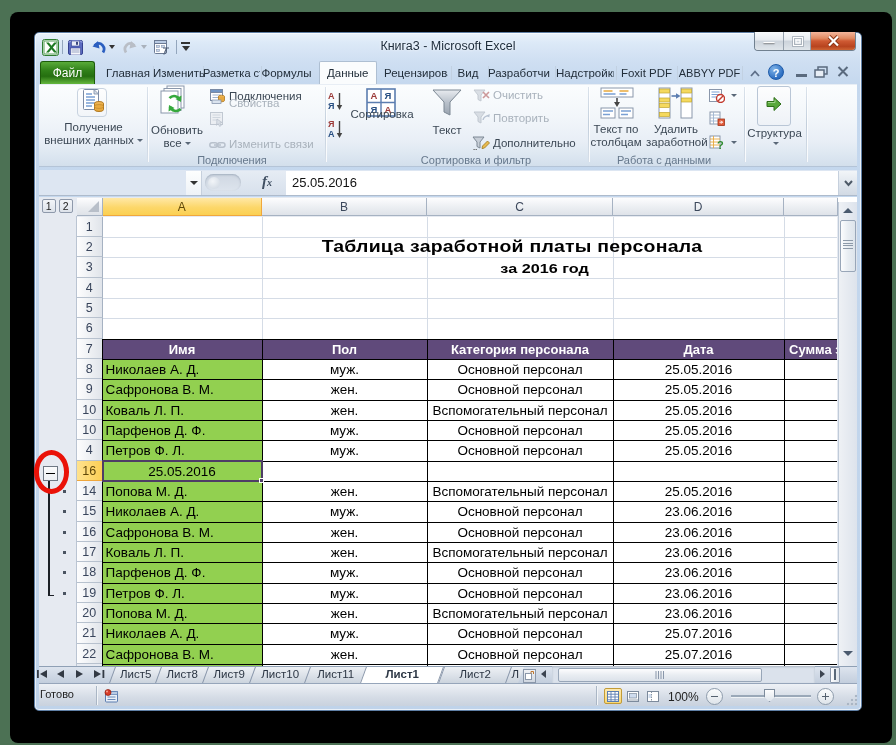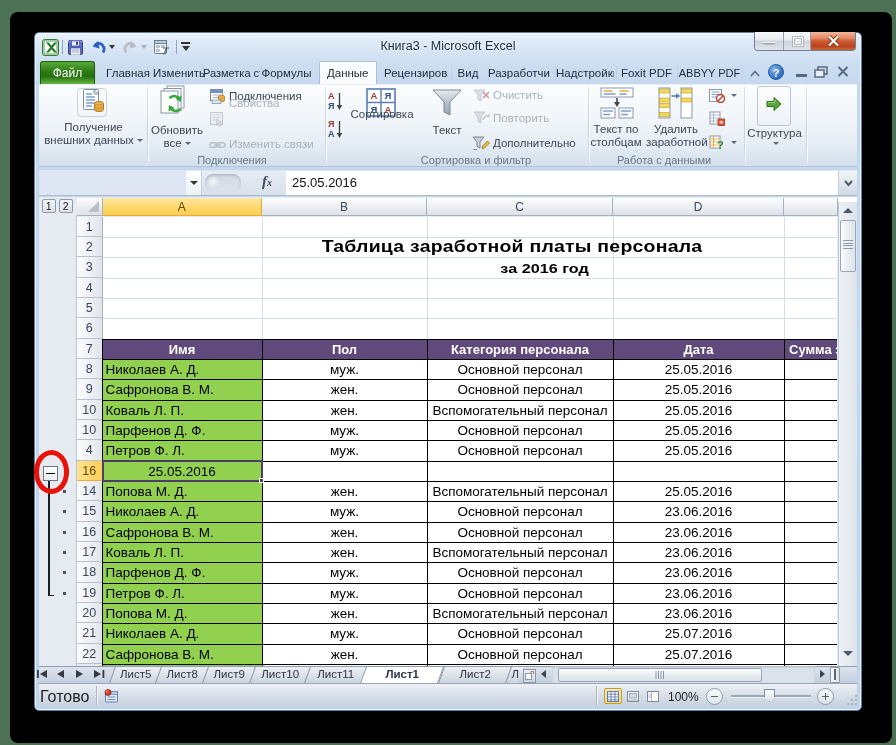--- a/index.html
+++ b/index.html
@@ -614,21 +614,21 @@
     </g>
   </svg>
 <div class="arr" style="left:820px;top:670px;border-top:4.5px solid transparent;border-bottom:4.5px solid transparent;border-left:5px solid #3c4450;border-right:none"></div>
 <div class="icon" style="left:830px;top:666.5px;width:10px;height:16px;background:linear-gradient(90deg,#fdfdfe,#dde3ea);border:1px solid #8a97aa;border-radius:1px"></div>
 <div class="icon" style="left:834px;top:669px;width:1.5px;height:11px;background:#5a6878"></div>
 
 <div id="sbar">
  <div class="sep" style="left:57px"></div>
  <div class="sep" style="left:557px"></div>
 </div>
-<div class="icon" style="left:40px;top:688px;font-size:16px;color:#222">Готово</div>
+<div class="icon" style="left:40px;top:688px;font-size:11px;color:#222">Готово</div>
 <svg class="icon" width="15" height="14" style="left:104px;top:689px" viewBox="0 0 15 14">
  <rect x="1.5" y="2.5" width="12" height="10.5" rx="1" fill="#eaf0f8" stroke="#5b7db0"></rect>
  <rect x="1.5" y="2.5" width="12" height="3" fill="#b9cbe4" stroke="#5b7db0" stroke-width="0.7"></rect>
  <g stroke="#5b7db0" stroke-width="0.9">
       <path d="M3.5 8 h8 M3.5 10.5 h8"></path>
     </g>
  <circle cx="4" cy="3.5" r="3" fill="#d83c28" stroke="#8a1808" stroke-width="0.7"></circle>
  <circle cx="3" cy="2.6" r="1" fill="#f8a090"></circle>
 </svg>
 <div class="vwbtn on" style="left:604px"></div>

